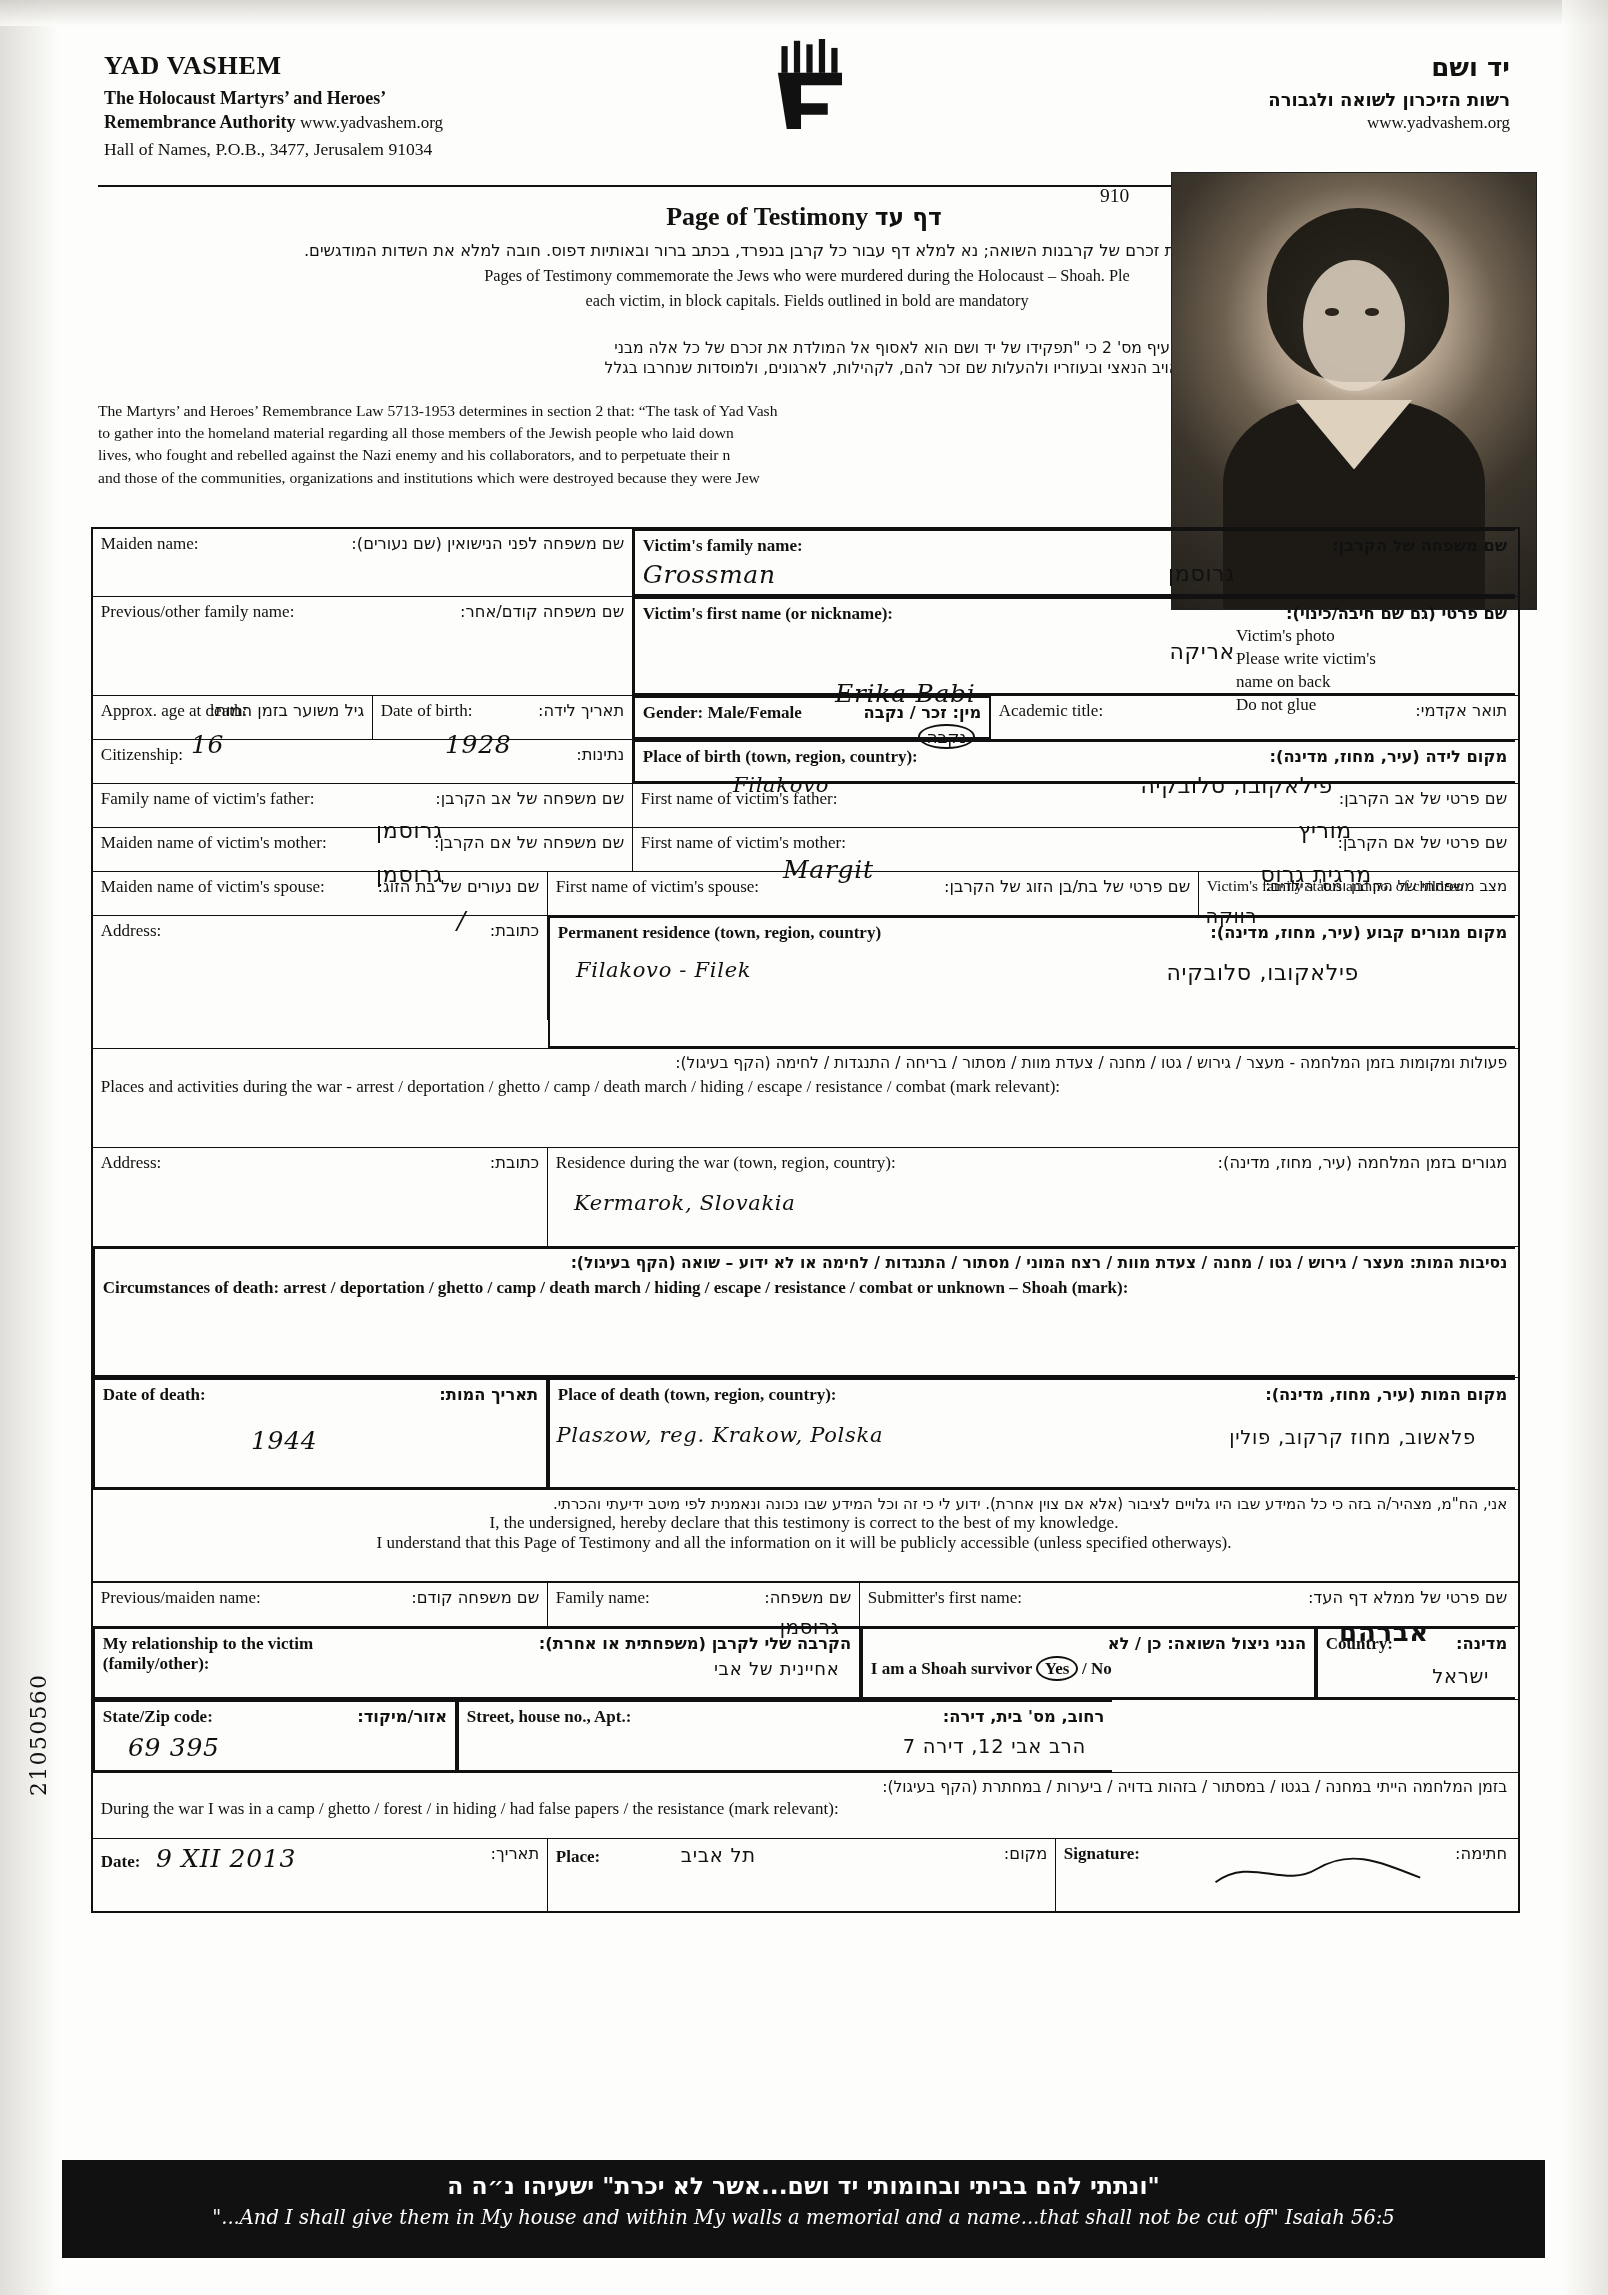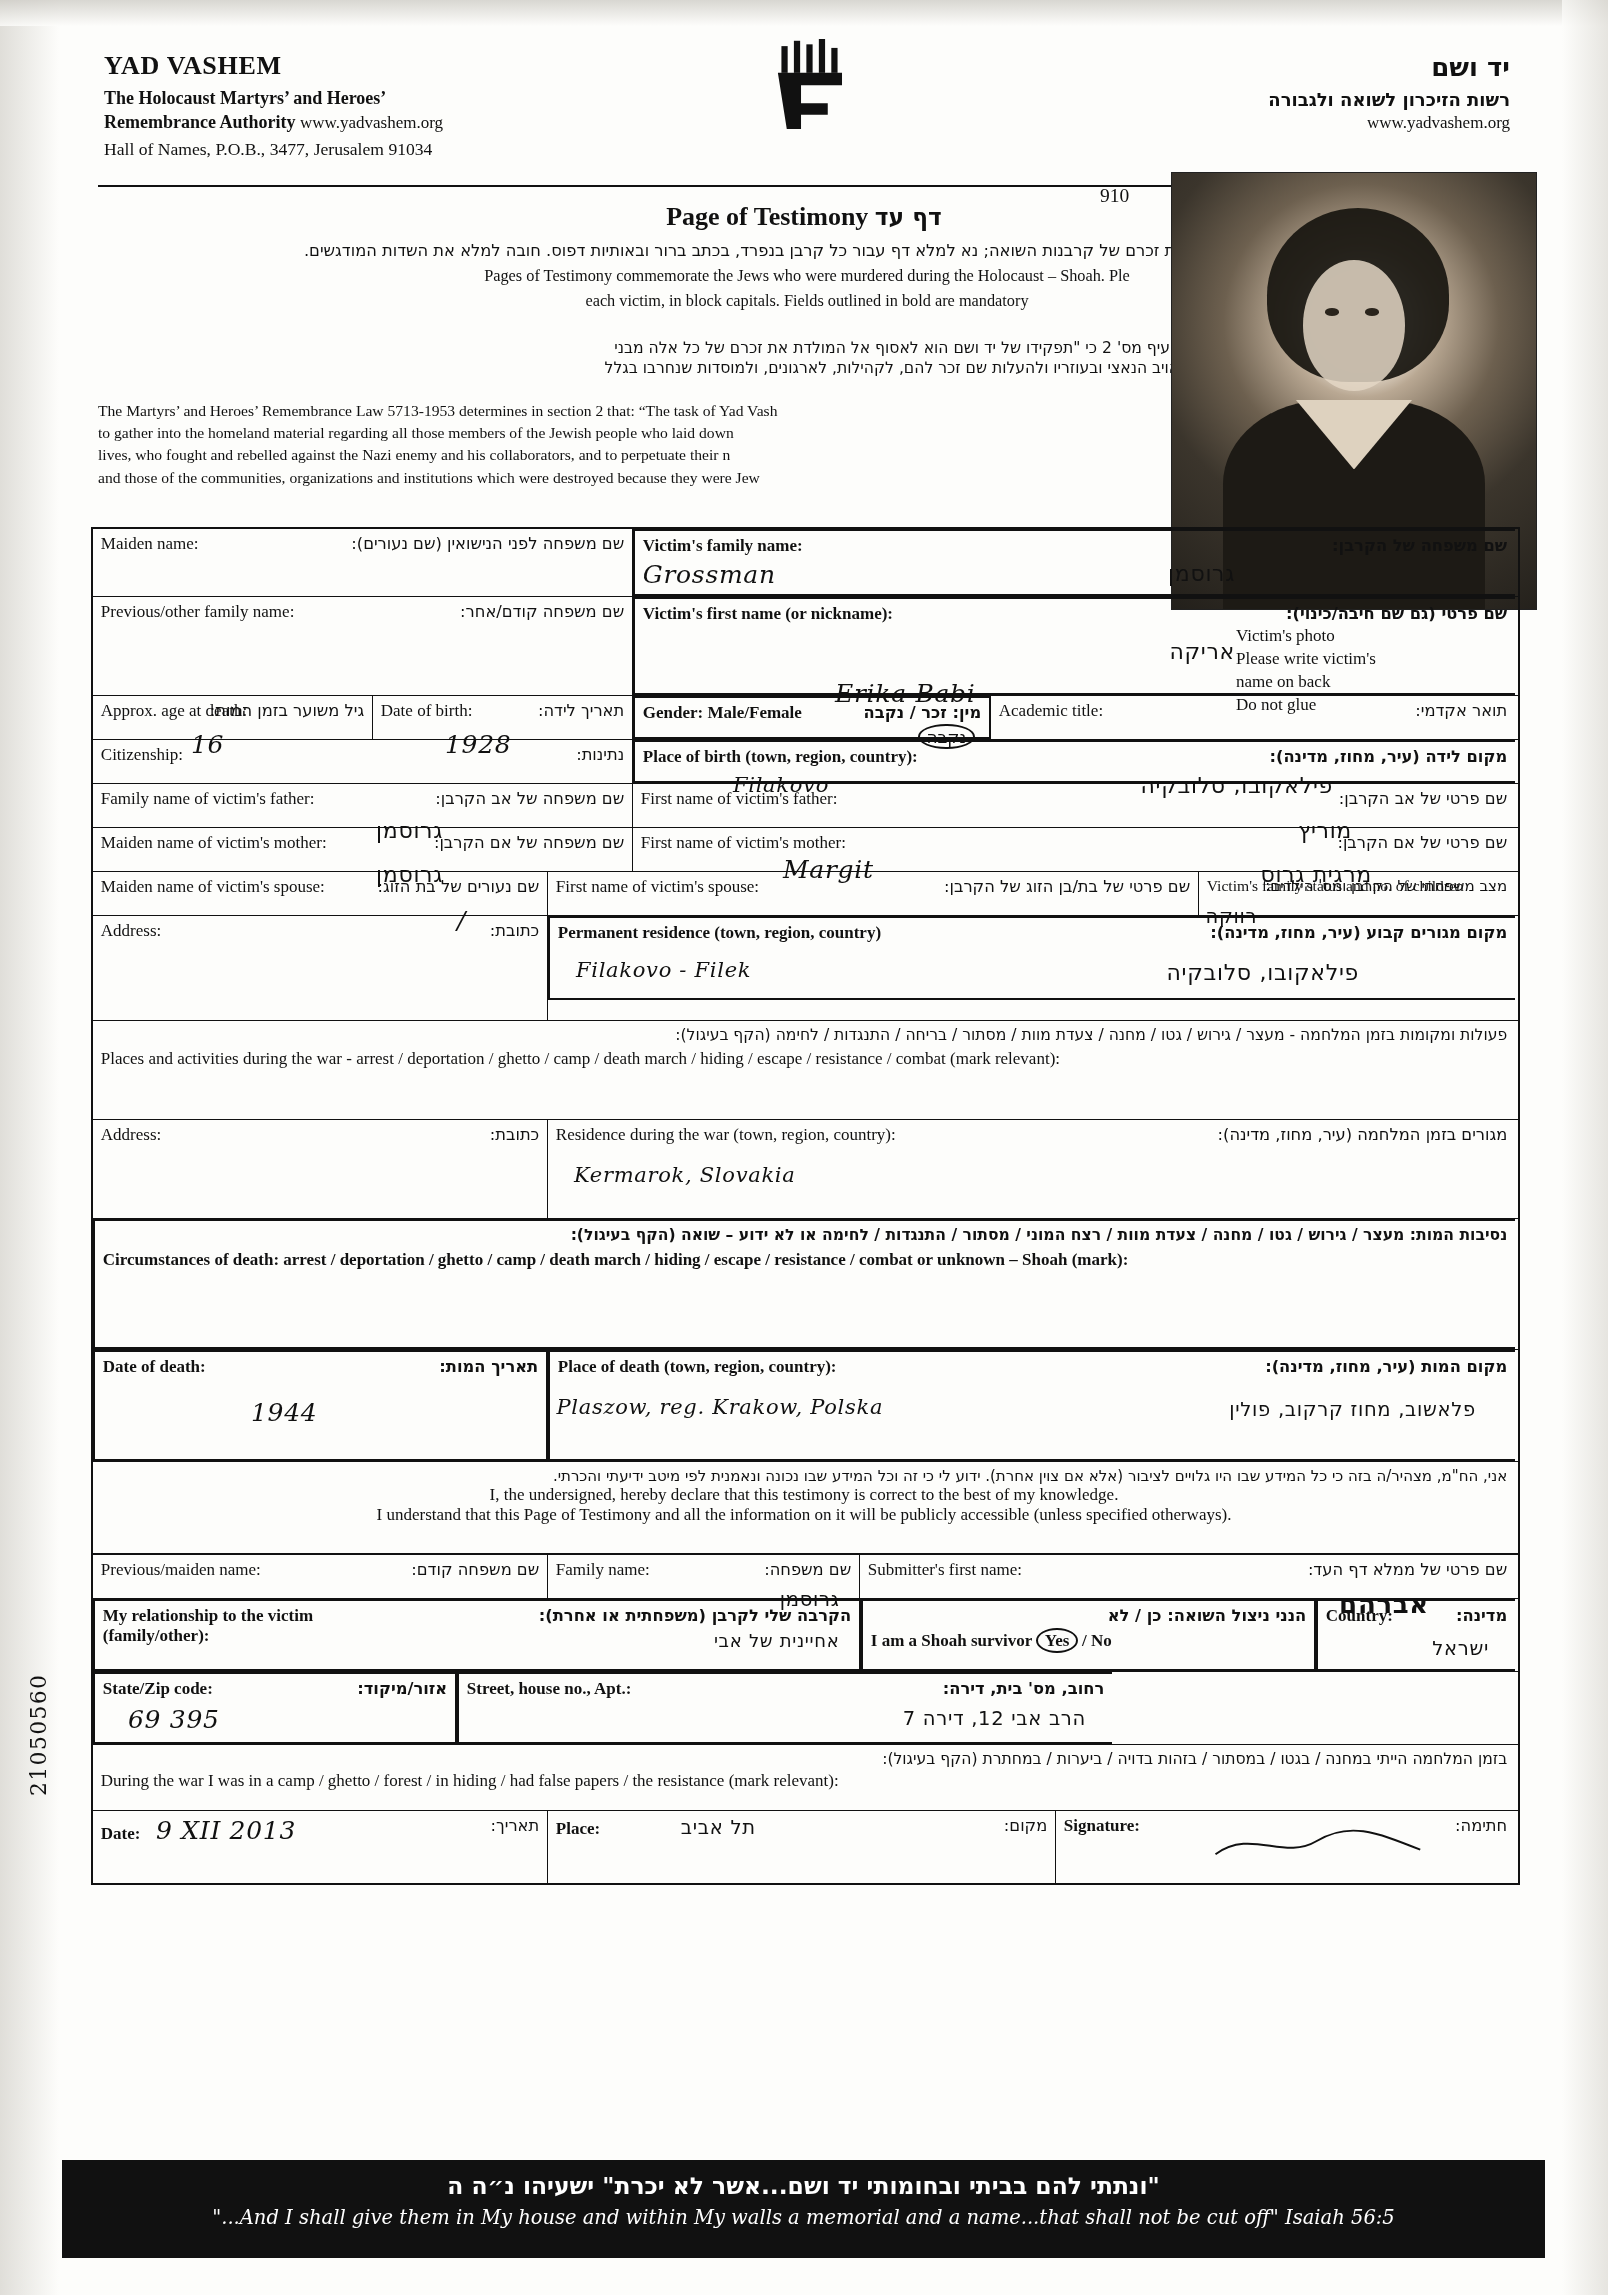--- a/index.html
+++ b/index.html
@@ -257,21 +257,21 @@
         <div class="he-r" style="font-size:15px;">מצב משפחתי של הקרבן ומס' הילדים:</div>
         <div class="hw heb" style="position:absolute;left:6.5px;top:33px;font-size:19.5px;">רווקה</div>
       </div>
     </div>
 
     <div class="row">
       <div class="cell" style="width:455px;height:104px;">
         <div class="lbl">Address:</div>
         <div class="he-r">כתובת:</div>
       </div>
-      <div class="cell bold-box" style="width:967px;height:84px;">
+      <div class="cell bold-box" style="width:967px;height:132px;">
         <div class="lbl bold">Permanent residence (town, region, country)</div>
         <div class="he-r" style="font-weight:bold;">מקום מגורים קבוע (עיר, מחוז, מדינה):</div>
         <div class="hw small" style="position:absolute;left:26px;top:40px;">Filakovo - Filek</div>
         <div class="hw heb" style="position:absolute;right:156px;top:42px;">פילאקובו, סלובקיה</div>
       </div>
     </div>
 
 
     <div class="row">
       <div class="cell" style="width:1422px;height:98px;">

